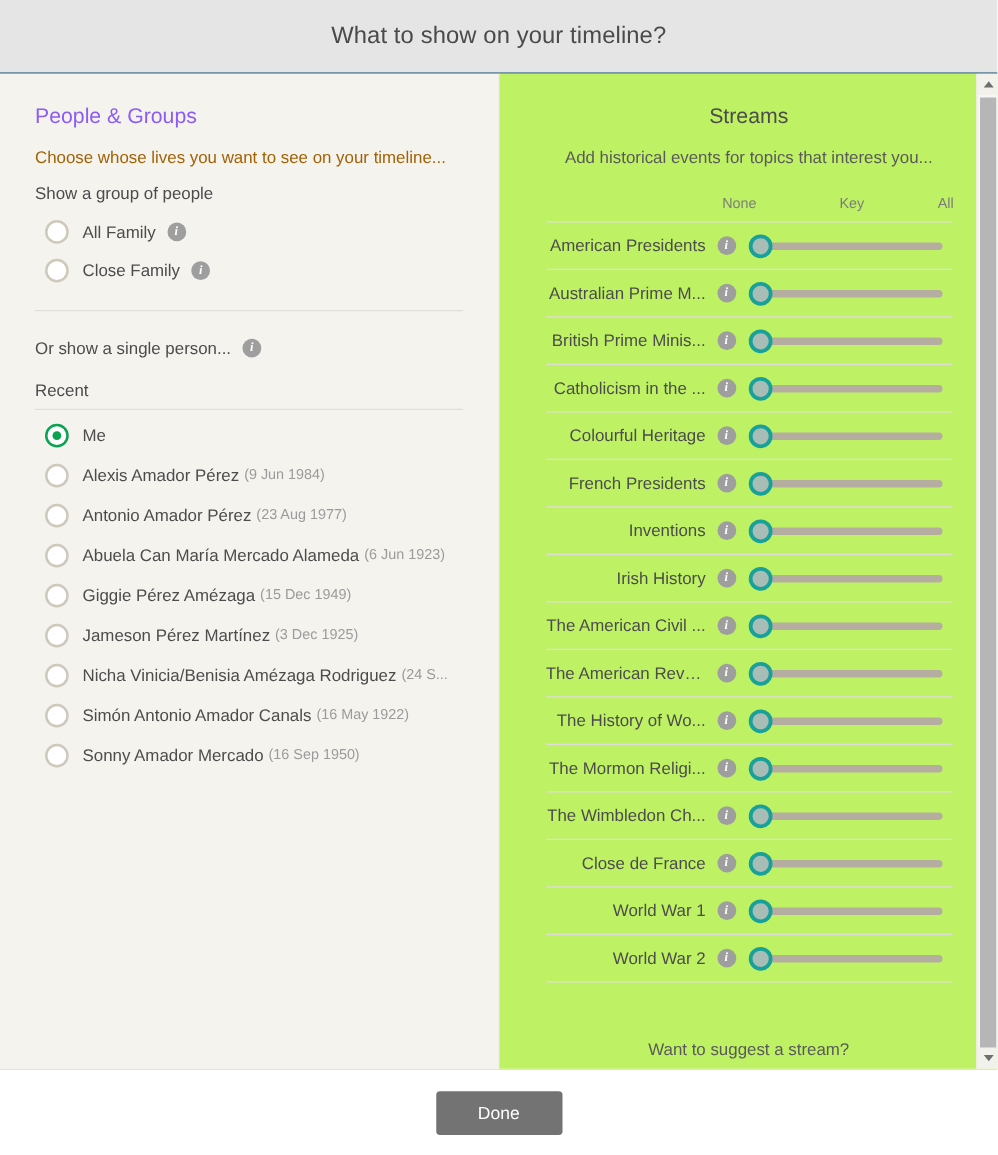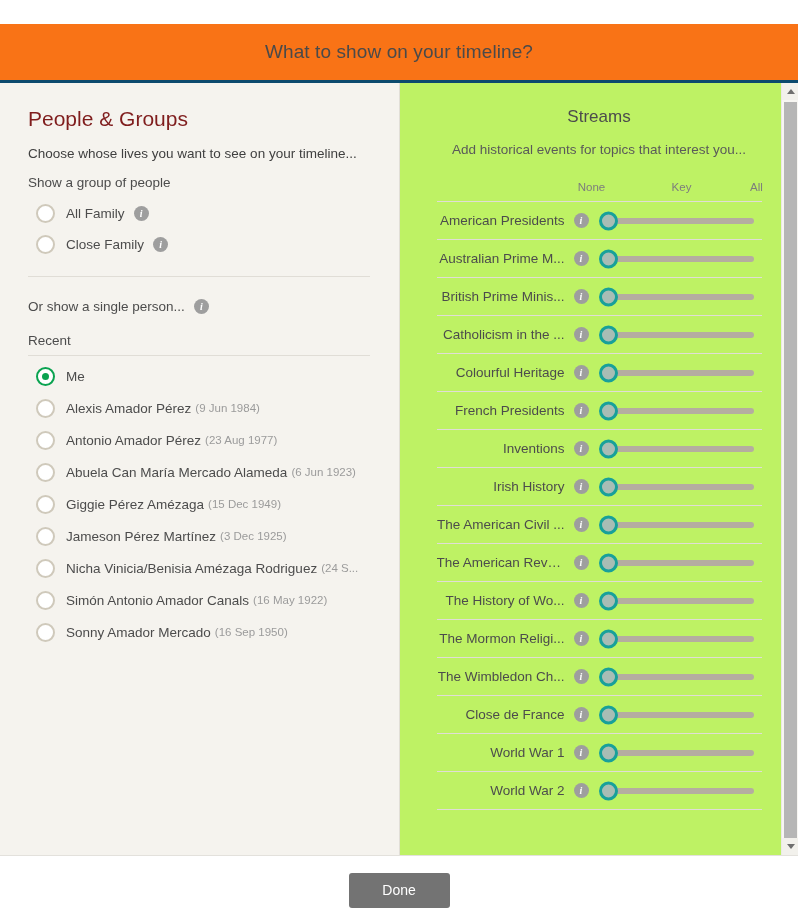--- a/index.html
+++ b/index.html
@@ -12,23 +12,22 @@
   .dialog {
     width: 798px; height: 924px;
     display: flex; flex-direction: column;
     background: #ffffff;
   }
 
   
   .header {
     height: 59px; flex: 0 0 59px;
     display: flex; align-items: center; justify-content: center;
-    background: #f97316;
-    border-bottom: 3px solid #0c4a6e;
-    margin-top: 24px;
+    background: #e5e5e5;
+    border-bottom: 1px solid #0c4a6e;
   }
   .header-title {
     font-size: 19px; color: #4a4a4a; font-weight: 400;
     letter-spacing: .1px;
   }
 
   
   .body {
     flex: 1 1 auto; display: flex; position: relative;
     background: #f5f3ee; min-height: 0;
@@ -41,25 +40,25 @@
     overflow: hidden;
   }
   .panel-right {
     flex: 1 1 auto; background: #bef264;
     padding: 24px 0 0 0;
     position: relative; overflow: hidden;
   }
 
   
   .sec-title {
-    font-size: 21px; color: #7f1d1d; font-weight: 400;
+    font-size: 17px; color: #8b5cf6; font-weight: 400;
     margin-bottom: 15px;
   }
   .sec-sub {
-    font-size: 13.5px; color: #404040; margin-bottom: 14px;
+    font-size: 13.5px; color: #a16207; margin-bottom: 14px;
   }
   .sec-label {
     font-size: 13.5px; color: #4c4c4c; margin-bottom: 8px;
   }
   .radio-row {
     display: flex; align-items: center;
     height: 31px; padding-left: 8px;
   }
   .radio {
     width: 19px; height: 19px; border-radius: 50%;

